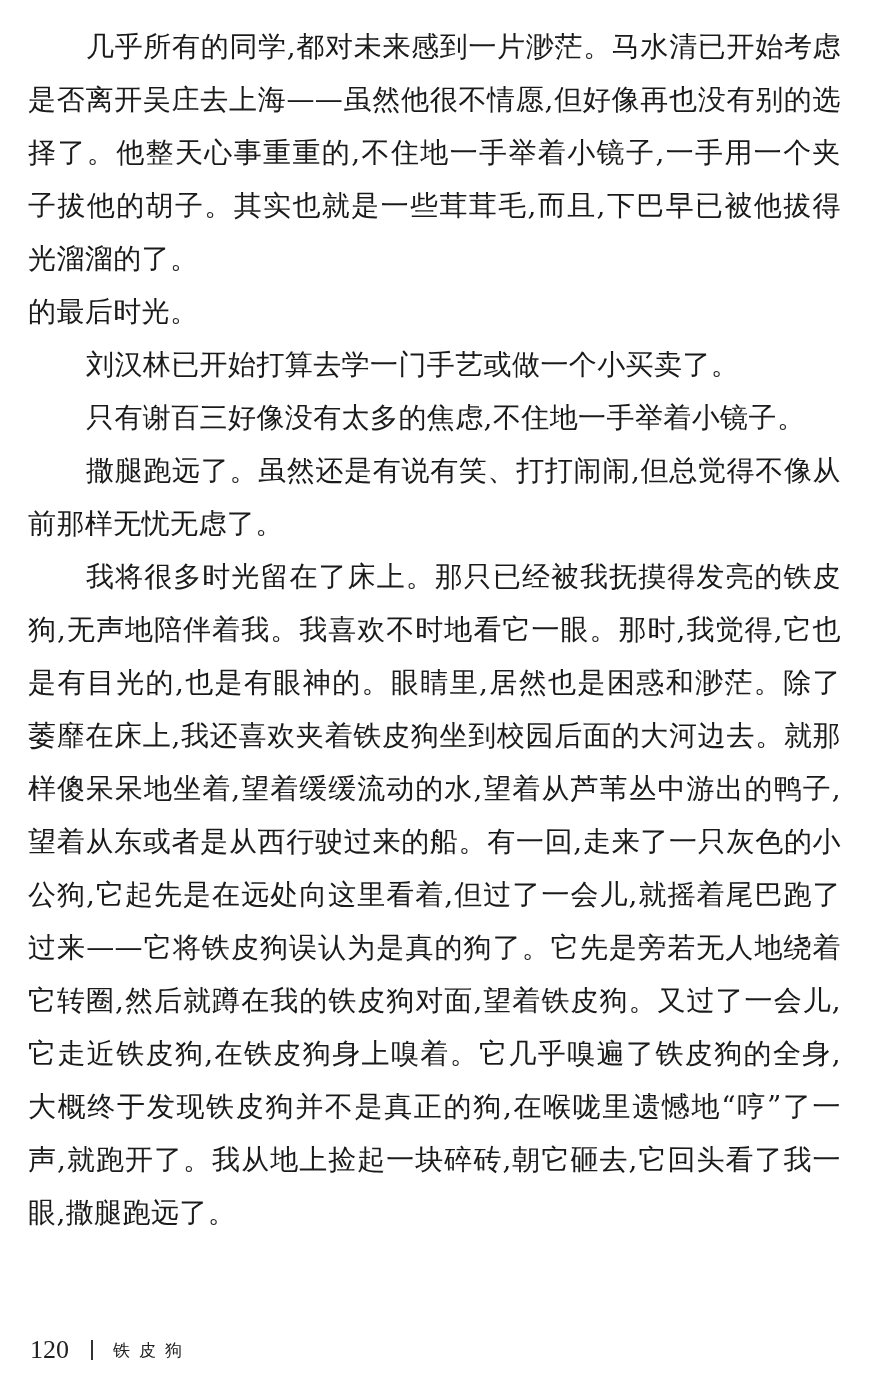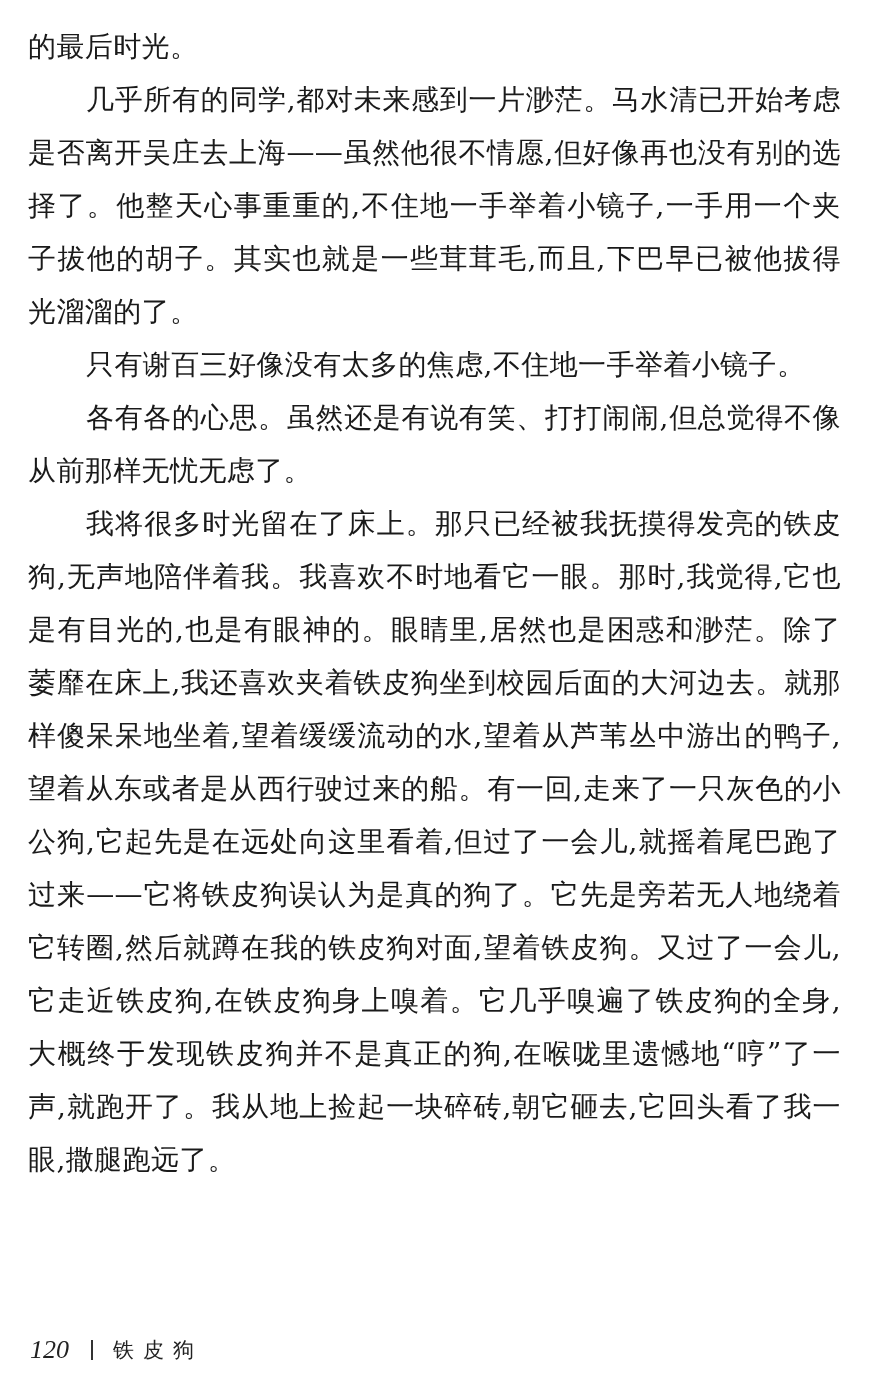--- a/index.html
+++ b/index.html
@@ -11,36 +11,37 @@
     letter-spacing: 0.4px;
   }
   .para { margin: 0; text-align: justify; text-align-last: left; }
   .para.indent { text-indent: 58px; }
   .footer {
     position: absolute; left: 30px; top: 1332px; height: 36px;
     display: flex; align-items: center; color: #222;
   }
   .page-num {
     font-family: "Liberation Serif", "DejaVu Serif", serif;
-    font-style: italic; font-size: 26px; margin-right: 22px;
+    font-size: 26px; margin-right: 22px;
   }
   .sep { width: 2px; height: 20px; background: #333; margin-right: 20px; }
   .book-title {
     font-family: "DejaVu Sans", "Liberation Sans", sans-serif;
-    font-size: 21px; letter-spacing: 9px;
+    font-size: 17px; letter-spacing: 9px;
   }
 </style>
 </head>
 <body>
 
 <div class="page">
+  <p class="para indent">几乎所有的同学,都对未来感到一片渺茫。马水清已开始考虑是否离开吴庄去上海——虽然他很不情愿,但好像再也没有别的选择了。他整天心事重重的,不住地一手举着小镜子,一手用一个夹子拔他的胡子。其实也就是一些茸茸毛,而且,下巴早已被他拔得光溜溜的了。</p>
   <p class="para">的最后时光。</p>
-  <p class="para indent">几乎所有的同学,都对未来感到一片渺茫。马水清已开始考虑是否离开吴庄去上海——虽然他很不情愿,但好像再也没有别的选择了。他整天心事重重的,不住地一手举着小镜子,一手用一个夹子拔他的胡子。其实也就是一些茸茸毛,而且,下巴早已被他拔得光溜溜的了。</p>
+  <p class="para indent">刘汉林已开始打算去学一门手艺或做一个小买卖了。</p>
   <p class="para indent">只有谢百三好像没有太多的焦虑,不住地一手举着小镜子。</p>
-  <p class="para indent">各有各的心思。虽然还是有说有笑、打打闹闹,但总觉得不像从前那样无忧无虑了。</p>
+  <p class="para indent">撒腿跑远了。虽然还是有说有笑、打打闹闹,但总觉得不像从前那样无忧无虑了。</p>
   <p class="para indent">我将很多时光留在了床上。那只已经被我抚摸得发亮的铁皮狗,无声地陪伴着我。我喜欢不时地看它一眼。那时,我觉得,它也是有目光的,也是有眼神的。眼睛里,居然也是困惑和渺茫。除了萎靡在床上,我还喜欢夹着铁皮狗坐到校园后面的大河边去。就那样傻呆呆地坐着,望着缓缓流动的水,望着从芦苇丛中游出的鸭子,望着从东或者是从西行驶过来的船。有一回,走来了一只灰色的小公狗,它起先是在远处向这里看着,但过了一会儿,就摇着尾巴跑了过来——它将铁皮狗误认为是真的狗了。它先是旁若无人地绕着它转圈,然后就蹲在我的铁皮狗对面,望着铁皮狗。又过了一会儿,它走近铁皮狗,在铁皮狗身上嗅着。它几乎嗅遍了铁皮狗的全身,大概终于发现铁皮狗并不是真正的狗,在喉咙里遗憾地“哼”了一声,就跑开了。我从地上捡起一块碎砖,朝它砸去,它回头看了我一眼,撒腿跑远了。</p>
 </div>
 
 <div class="footer">
   <span class="page-num">120</span>
   <span class="sep"></span>
   <span class="book-title">铁皮狗</span>
 </div>
 
 </body></html>

